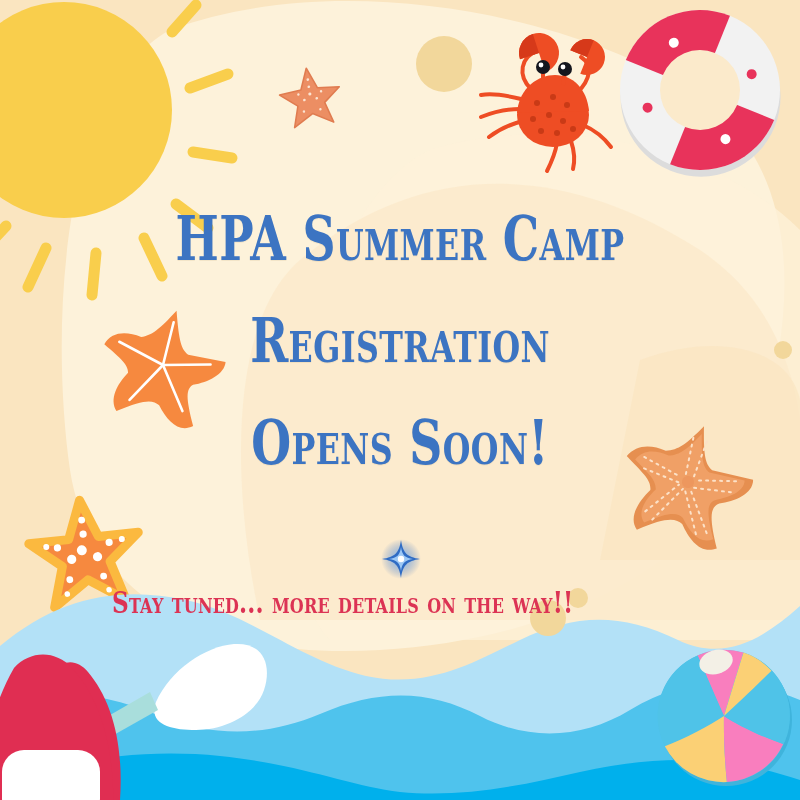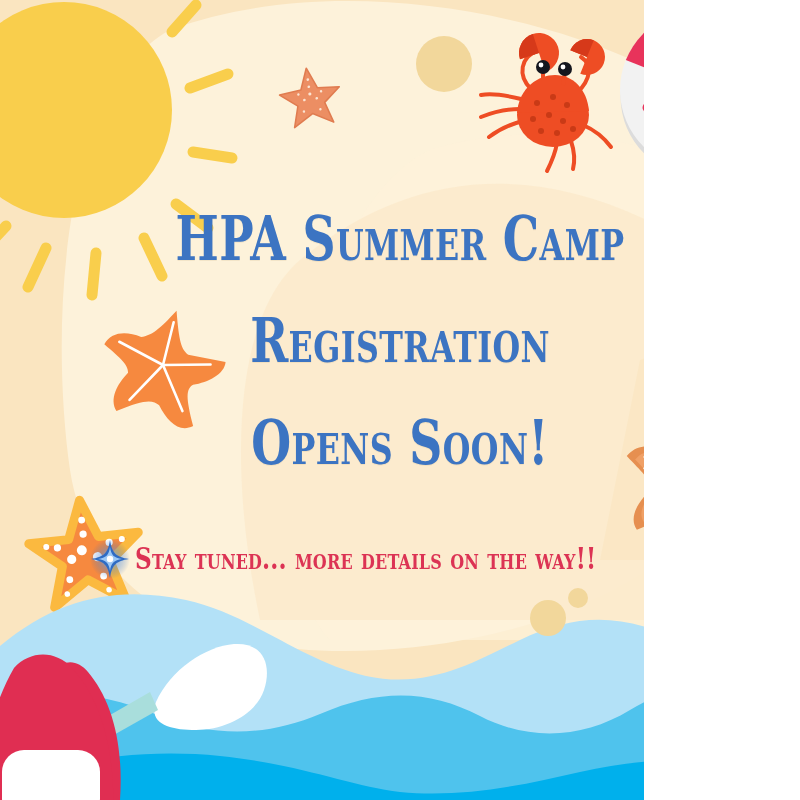--- a/index.html
+++ b/index.html
@@ -1,19 +1,19 @@
 <!DOCTYPE html>
 <html><head>
 <meta charset="utf-8">
 <style>
   html,body{margin:0;padding:0;background:#fff;}
   body{font-family:"Liberation Serif", serif;}
   .poster{
     position:relative;
-    width:644px;height:800px;
+    width:800px;height:800px;
     overflow:hidden;
     background:#FAE5C0;
   }
   .layer{position:absolute;inset:0;}
   .layer svg{display:block;width:800px;height:800px;}
 
   .text-stack{
     position:absolute;
     left:0;top:208px;width:800px;
     text-align:center;
@@ -37,20 +37,21 @@
   }
   .headline.l2{margin-top:40px;}
   .headline.l3{margin-top:40px;}
 
   .subline-wrap{
     position:absolute;
     left:0;top:538px;width:800px;
     display:flex;align-items:center;justify-content:center;
     gap:6px;
     z-index:40;
+    flex-direction:column;
   }
   .sparkle{width:42px;height:42px;flex:0 0 auto;margin-right:-2px;}
   .subline{
     font-family:"DejaVu Serif", serif;
     color:#DC3354;
     font-weight:700;
     font-size:29px;
     letter-spacing:0.2px;
     font-variant:small-caps;
     transform:scaleX(0.80);

